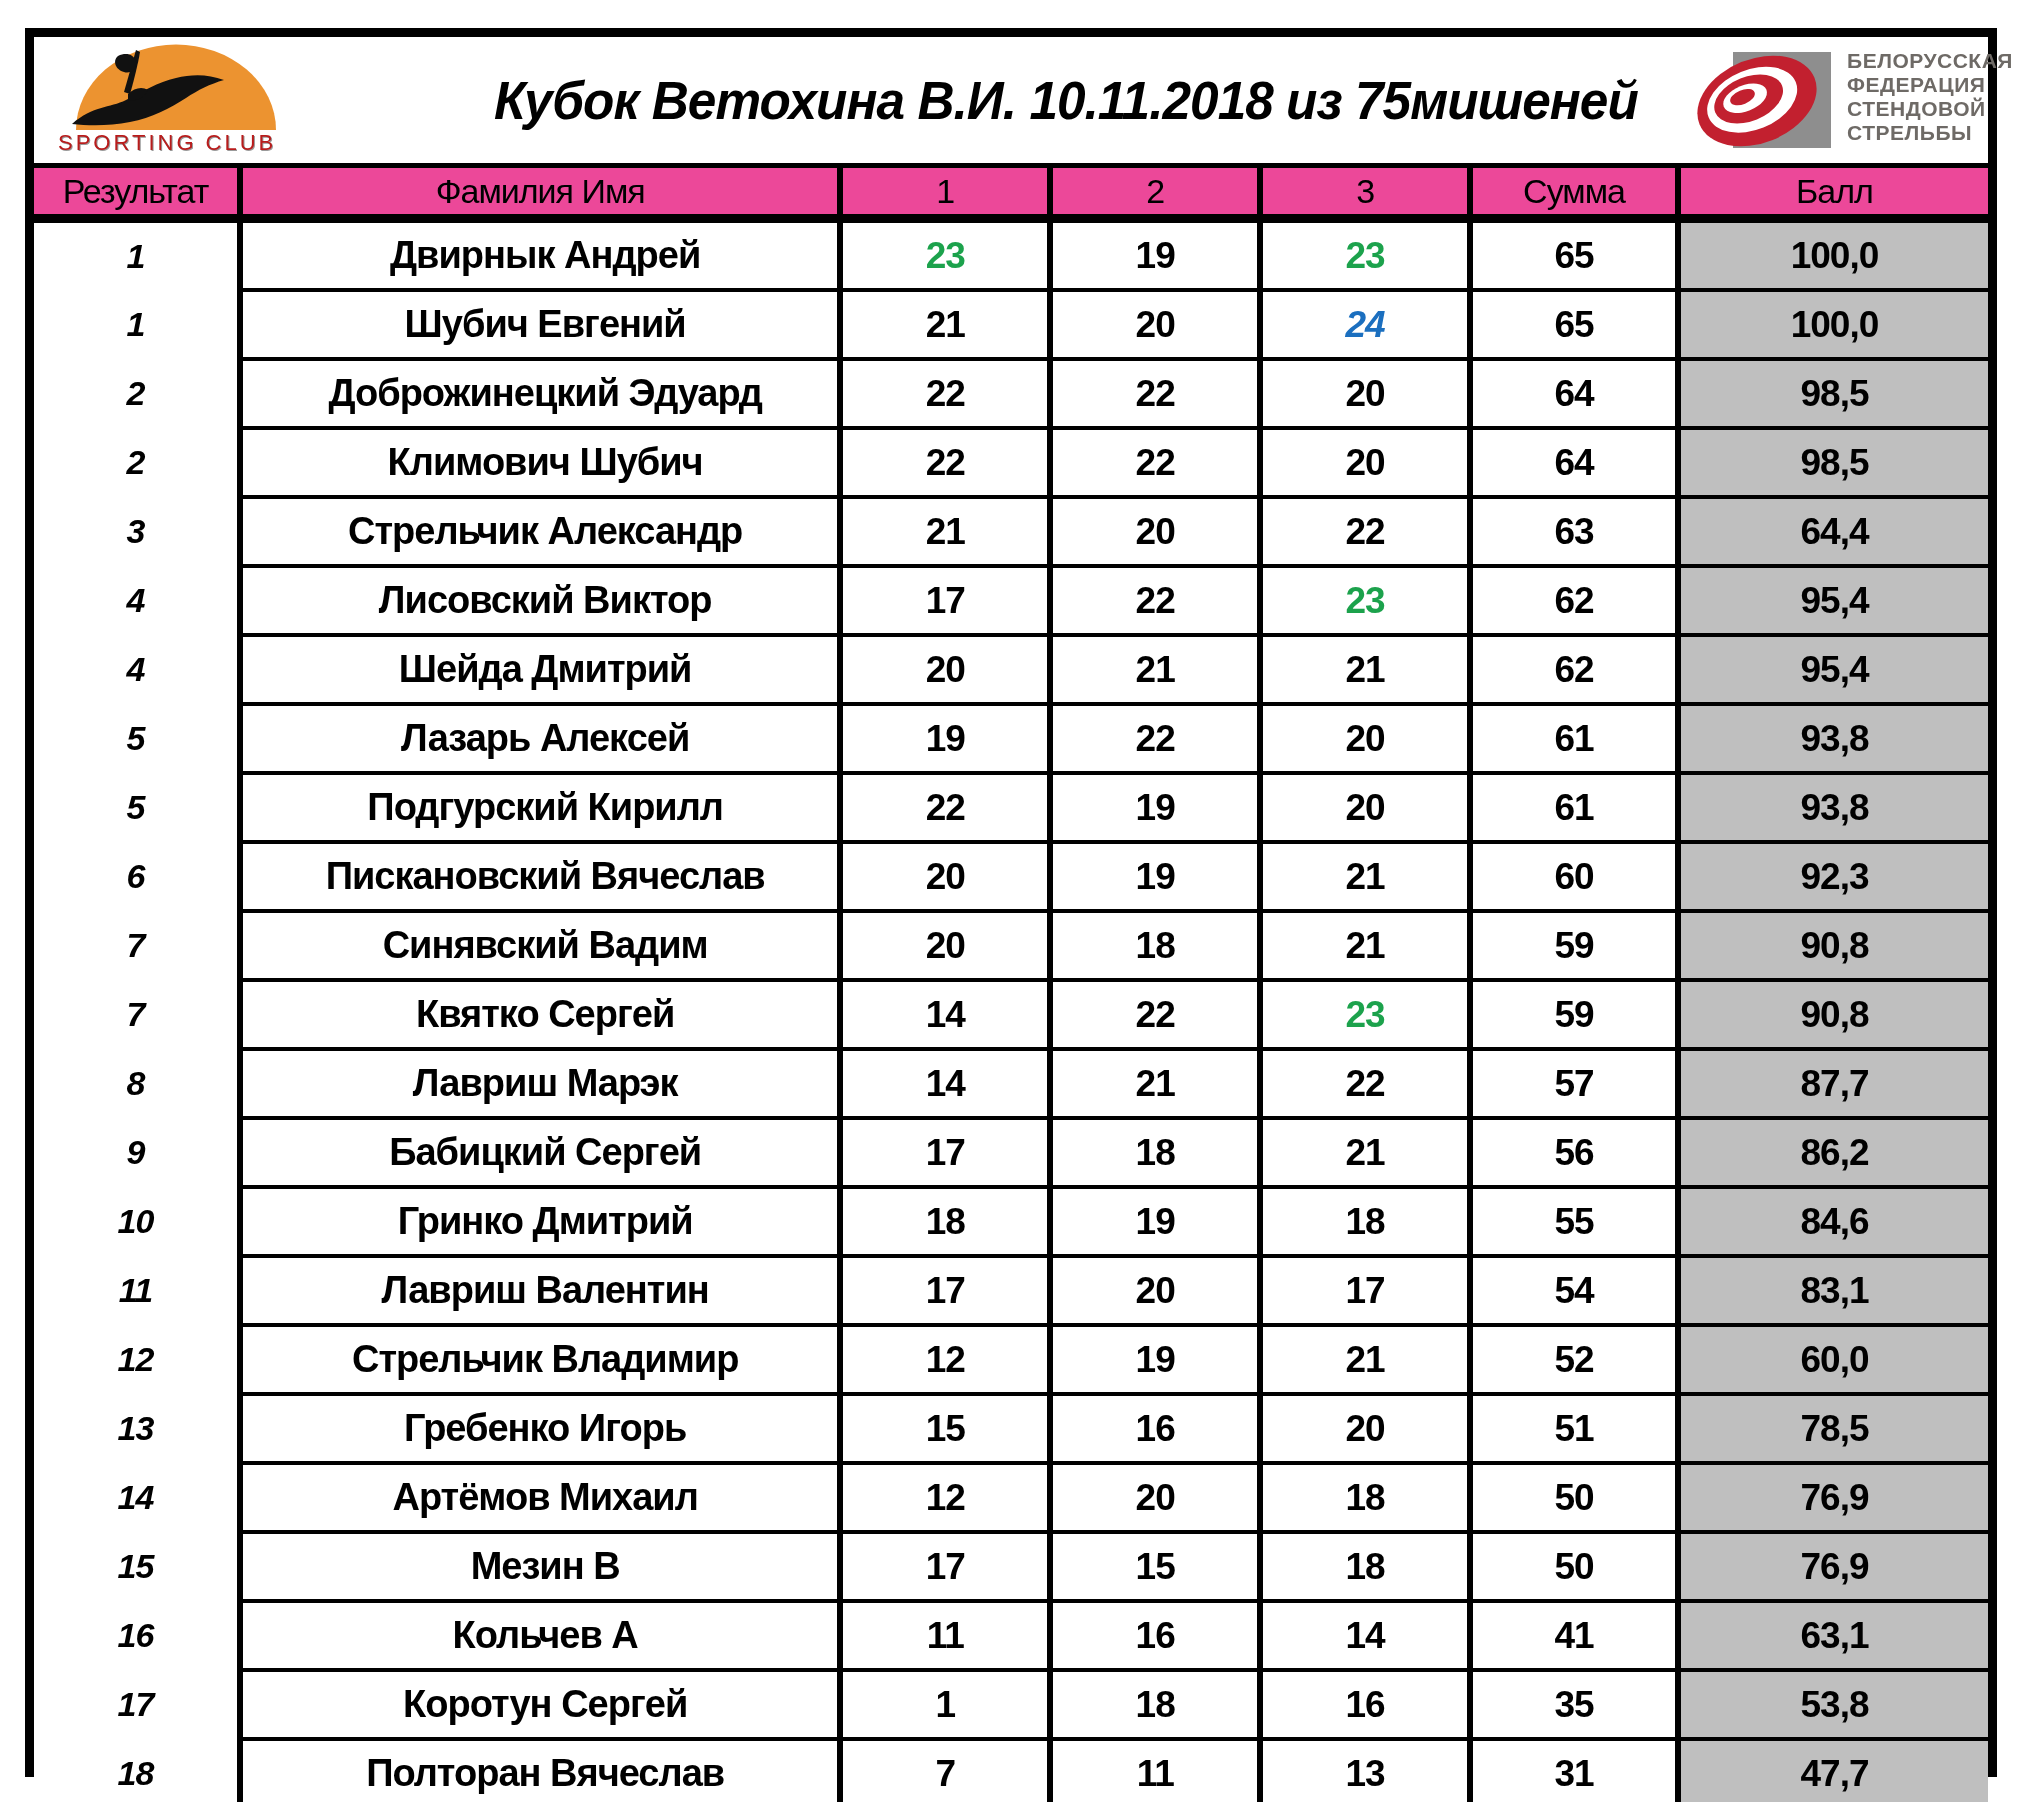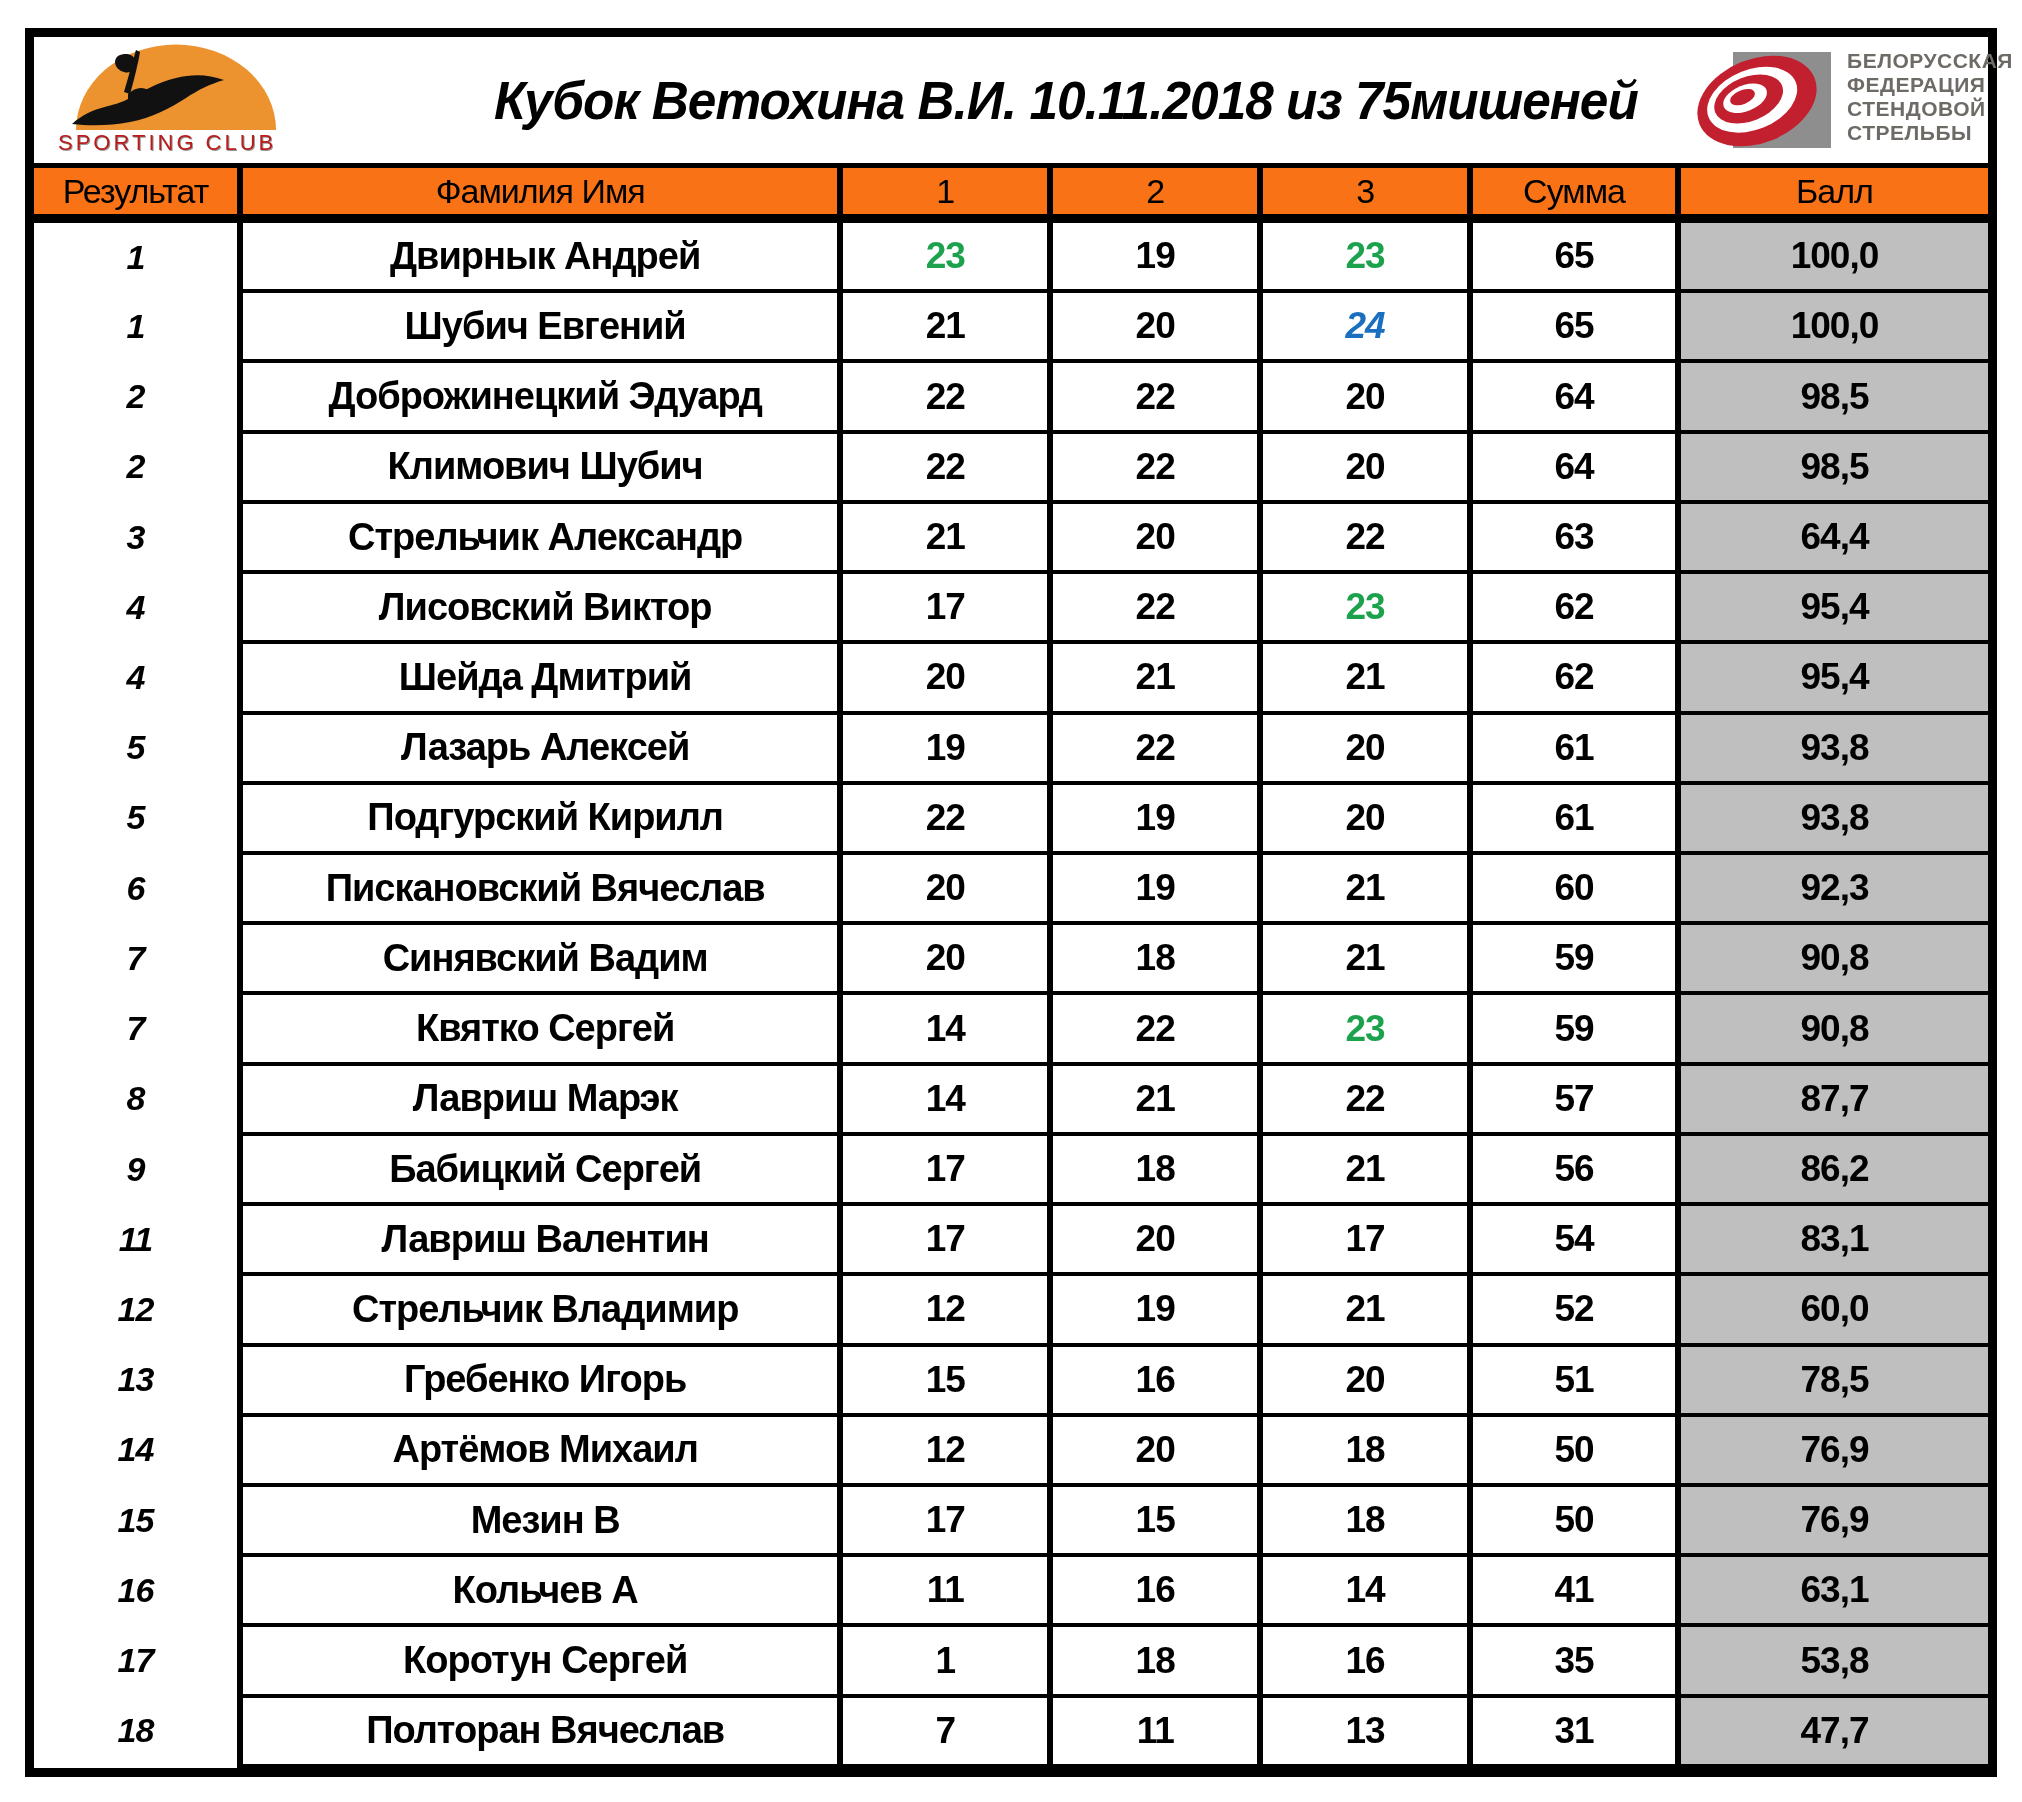--- a/index.html
+++ b/index.html
@@ -35,21 +35,21 @@
     font-weight:700;font-size:21px;line-height:24px;letter-spacing:.5px;
     color:#6e6a66;white-space:nowrap;
   }
   
   table{width:100%;border-collapse:collapse;table-layout:fixed;flex:1;}
   col.c-rank{width:10.5%;} col.c-name{width:30.6%;}
   col.c-s{width:10.7%;} col.c-sum{width:10.6%;} col.c-ball{width:15.8%;}
   th{
     font-weight:400;font-size:34px;letter-spacing:-1px;height:46px;
     border:6px solid #000;border-top:0;border-bottom:9px solid #000;
-    padding:0;background:#f97316;
+    padding:0;background:#ec4899;
   }
   td{
     border:4px solid #000;border-left-width:6px;border-right-width:6px;
     font-weight:700;font-size:37px;text-align:center;padding:0;height:65px;
     letter-spacing:-1px;background:#fff;
   }
   th:first-child,td:first-child{border-left:0;}
   th:last-child,td:last-child{border-right:0;}
   td.rank{border-top:0;border-bottom:0;font-style:italic;font-size:34px;}
   td.name{text-align:center;padding-left:10px;font-size:38px;}
@@ -242,20 +242,29 @@
           <tr>
             <td class="rank">9</td>
             <td class="name">Бабицкий Сергей</td>
             <td class="s">17</td>
             <td class="s">18</td>
             <td class="s">21</td>
             <td class="sum">56</td>
             <td class="ball">86,2</td>
           </tr>
           <tr>
+            <td class="rank">10</td>
+            <td class="name">Гринко Дмитрий</td>
+            <td class="s">18</td>
+            <td class="s">19</td>
+            <td class="s">18</td>
+            <td class="sum">55</td>
+            <td class="ball">84,6</td>
+          </tr>
+          <tr>
             <td class="rank">11</td>
             <td class="name">Лавриш Валентин</td>
             <td class="s">17</td>
             <td class="s">20</td>
             <td class="s">17</td>
             <td class="sum">54</td>
             <td class="ball">83,1</td>
           </tr>
           <tr>
             <td class="rank">12</td>

